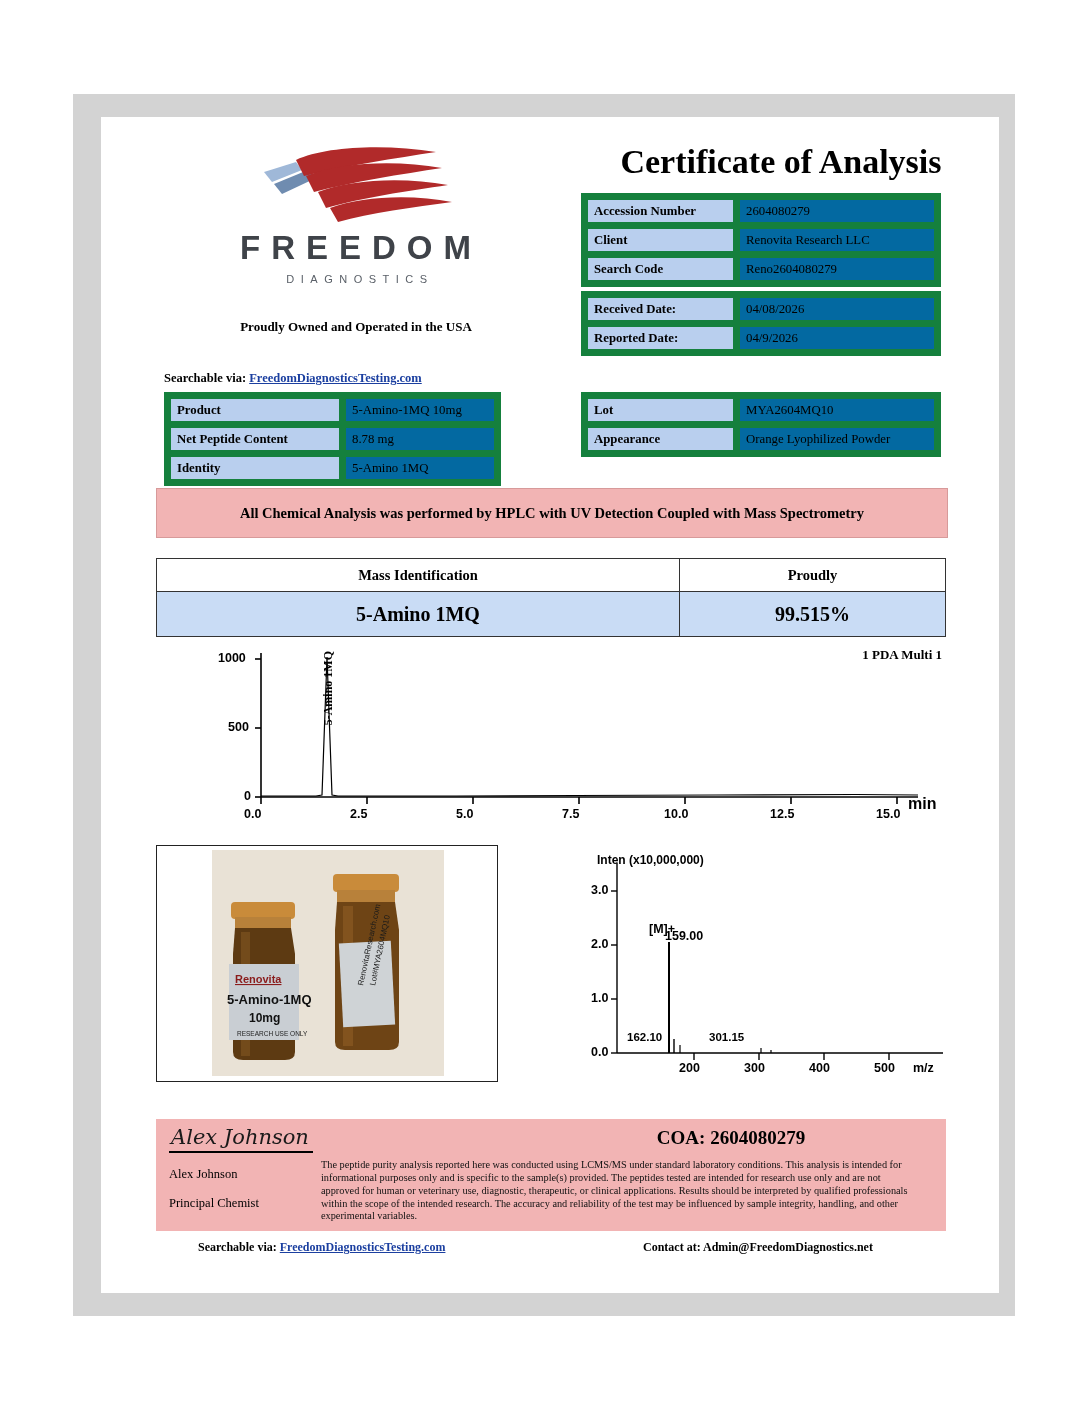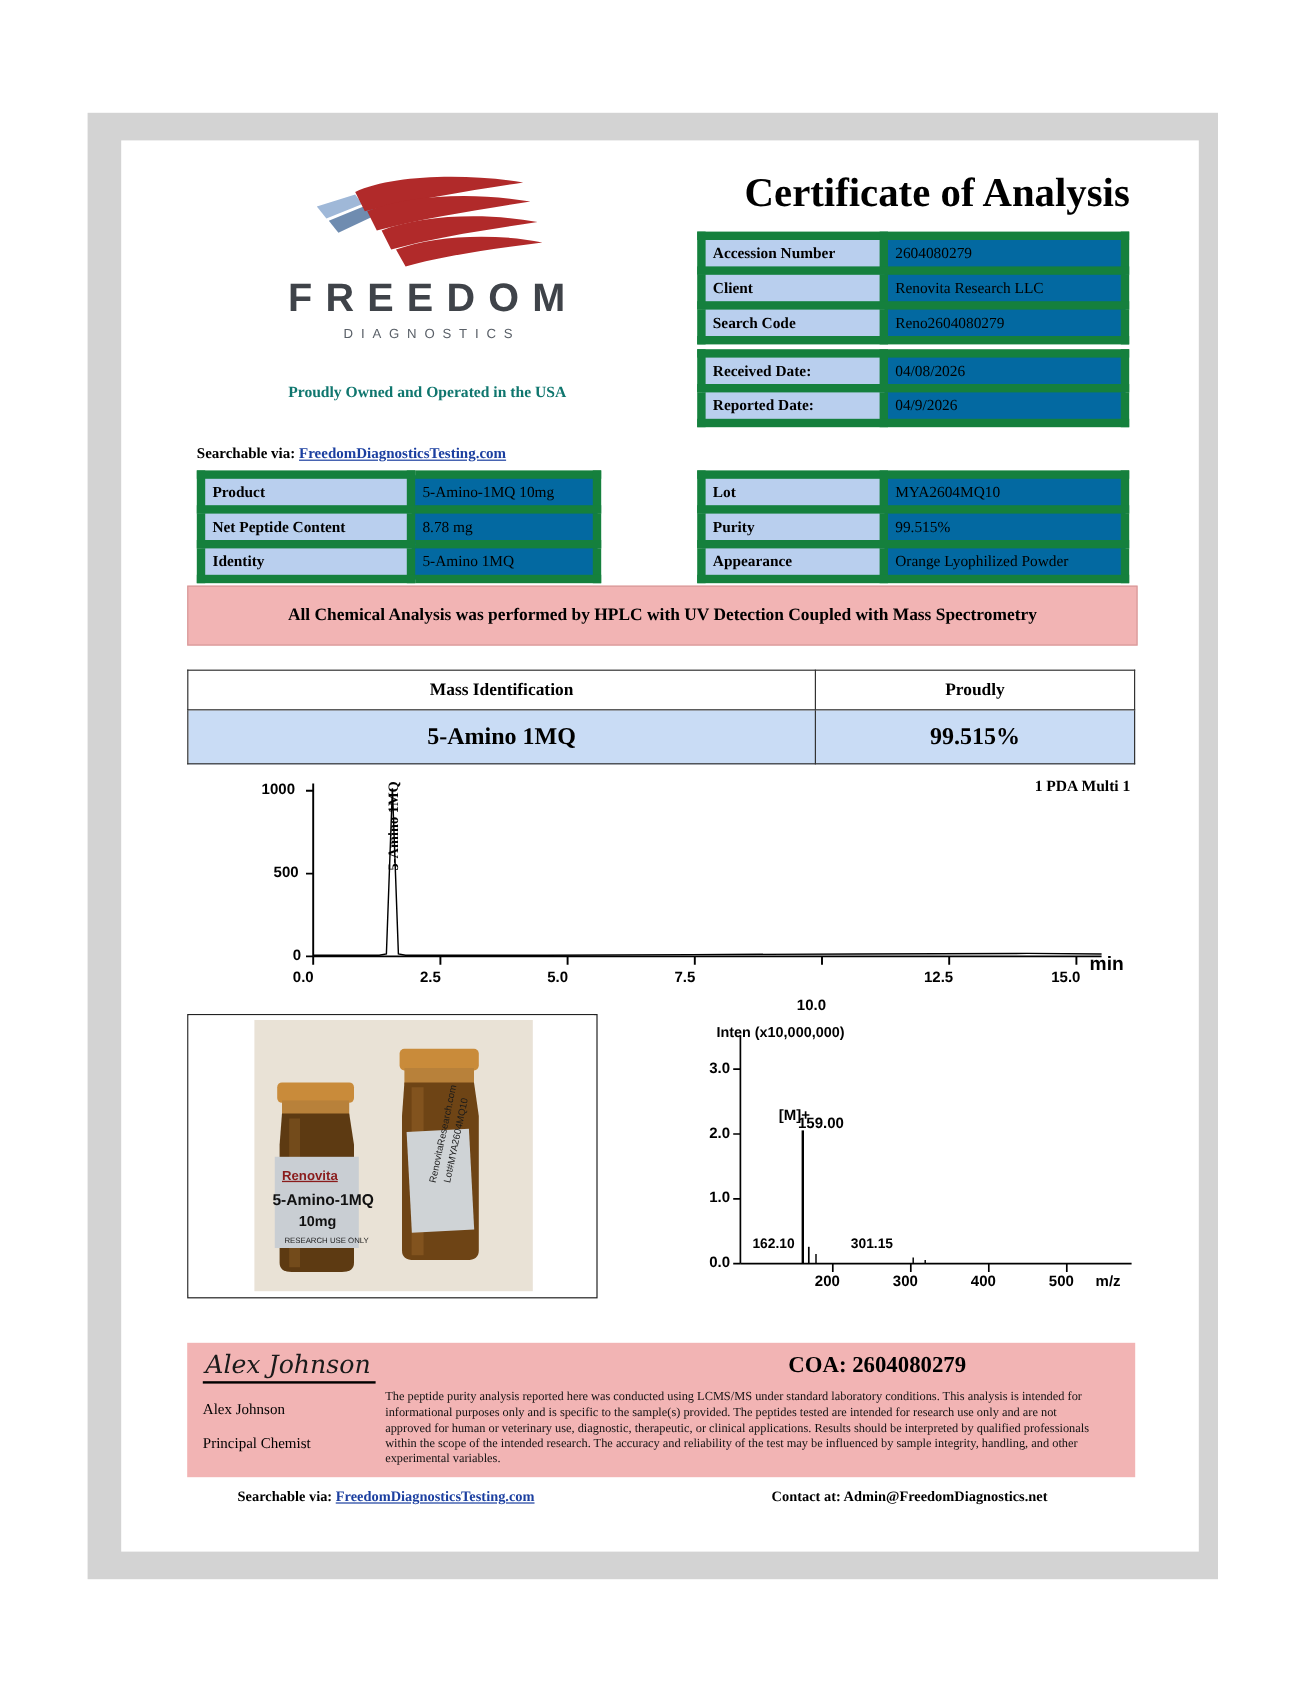--- a/index.html
+++ b/index.html
@@ -58,21 +58,21 @@
     font-family: "Liberation Sans", sans-serif;
     font-size: 11px;
     letter-spacing: 6.5px;
     color: #5a6068;
     margin-top: 6px;
     padding-left: 8px;
   }
   .owned {
     font-size: 13px;
     font-weight: bold;
-    color: #0f766e;
+    color: #000000;
     margin-top: 34px;
   }
   .searchable-top {
     position: absolute;
     left: 63px;
     top: 254px;
     font-size: 12.5px;
     font-weight: bold;
   }
   .searchable-top a, .link {
@@ -354,24 +354,20 @@
   </tbody>
     </table>
 
   <table class="kv" id="tbl-lot">
     <tbody>
         <tr>
       <td class="k">Lot</td>
       <td class="v">MYA2604MQ10</td>
     </tr>
     <tr>
-      <td class="k">Purity</td>
-      <td class="v">99.515%</td>
-    </tr>
-    <tr>
       <td class="k">Appearance</td>
       <td class="v">Orange Lyophilized Powder</td>
     </tr>
   </tbody>
     </table>
 
   <div class="banner">All Chemical Analysis was performed by HPLC with UV Detection Coupled with Mass Spectrometry</div>
 
   <table class="mass">
     <tbody>
@@ -408,21 +404,21 @@
 
       <path d="M105 151 L160 151 L166 150 L171 12 L176 150 L182 151 L300 151 L420 150.5 L560 150 L700 149.5 L762 150" fill="none" stroke="#000" stroke-width="1.2"></path>
     </svg>
     <div class="tick-label" style="left:62px; top:6px;">1000</div>
     <div class="tick-label" style="left:72px; top:75px;">500</div>
     <div class="tick-label" style="left:88px; top:144px;">0</div>
     <div class="tick-label" style="left:88px; top:162px;">0.0</div>
     <div class="tick-label" style="left:194px; top:162px;">2.5</div>
     <div class="tick-label" style="left:300px; top:162px;">5.0</div>
     <div class="tick-label" style="left:406px; top:162px;">7.5</div>
-    <div class="tick-label" style="left:508px; top:162px;margin-top:24px;">10.0</div>
+    <div class="tick-label" style="left:508px; top:162px;">10.0</div>
     <div class="tick-label" style="left:614px; top:162px;">12.5</div>
     <div class="tick-label" style="left:720px; top:162px;">15.0</div>
     <div class="tick-label" style="left:752px; top:150px; font-size:16px;">min</div>
     <div class="peak-label" style="left:165px; top:6px;">5-Amino 1MQ</div>
   </div>
 
   <div class="photo">
     <svg width="338" height="233" viewBox="0 0 338 233">
       <rect x="0" y="0" width="338" height="233" fill="#ffffff"></rect>
       <rect x="55" y="4" width="232" height="226" fill="#e9e2d6"></rect>

